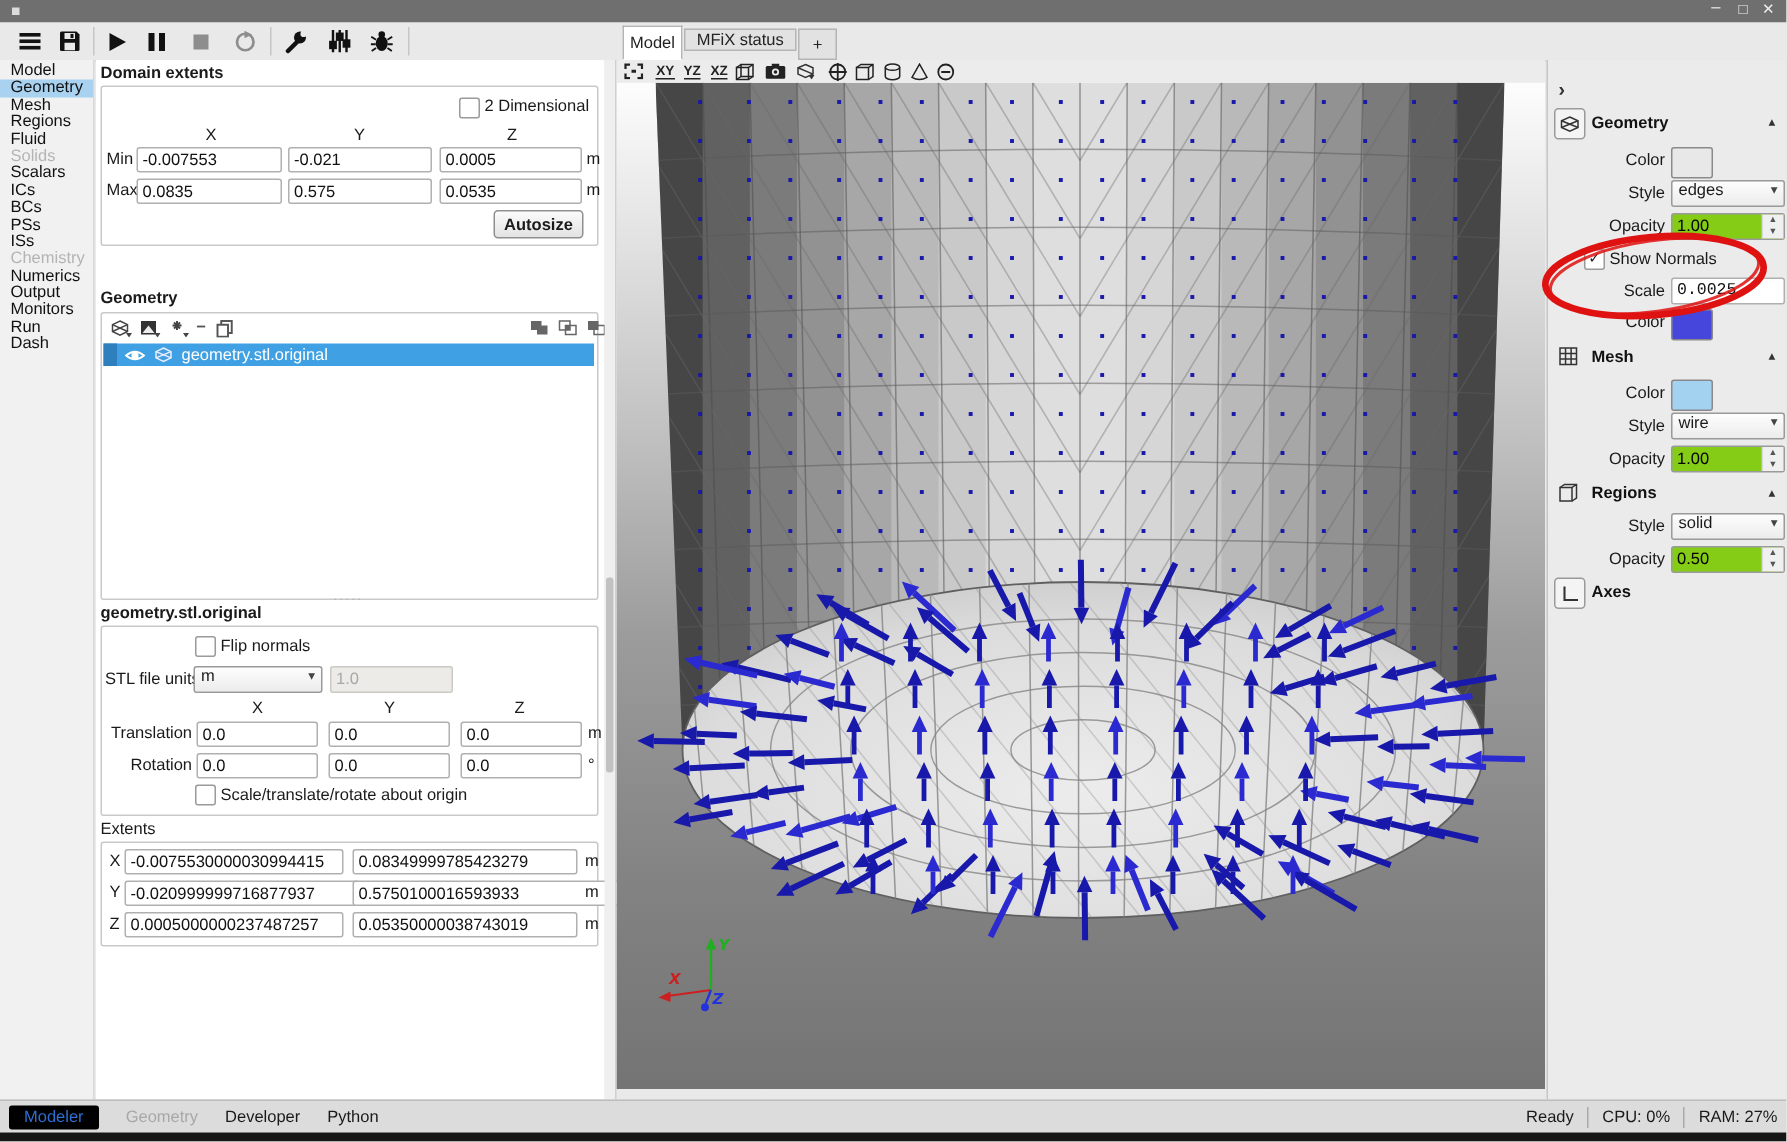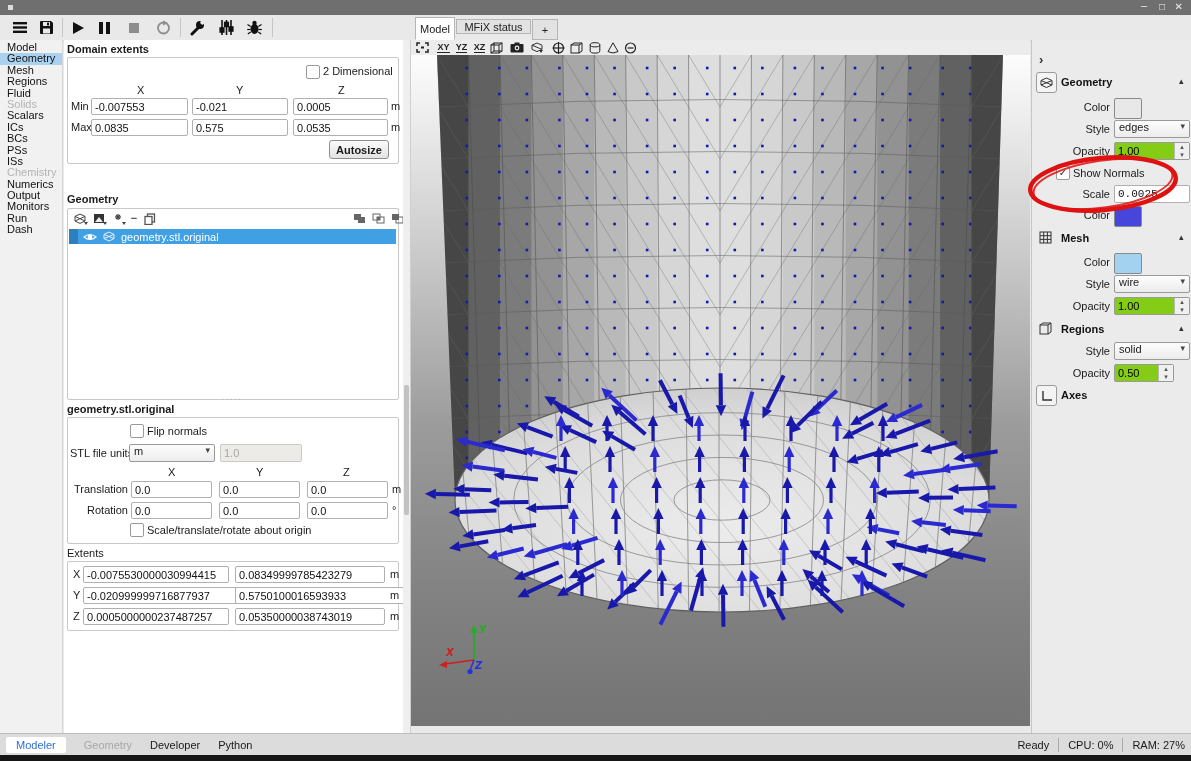--- a/index.html
+++ b/index.html
@@ -1352,21 +1352,21 @@
       </svg>
   </div>
   <span class="sechead" style="left:29px;top:283px">Regions</span>
   <span class="secarr" style="left:147px;top:283px">▴</span>
   <span class="rlabel" style="left:8px;top:305px">Style</span>
   <div class="dd" style="left:82px;top:302px;width:76px">
     <span>solid</span>
       <span class="arr">▾</span>
   </div>
   <span class="rlabel" style="left:8px;top:327px">Opacity</span>
-  <div class="spin" style="left:82px;top:324px;width:60px">
+  <div class="spin" style="left:82px;top:324px;width:76px">
     <input value="0.50" style="">
     <div class="btns">
         <span>▴</span>
         <span>▾</span>
       </div>
   </div>
 
   <div class="icbtn" style="left:4px;top:345px;width:19px;height:19px;border:1px solid #9a9a9a;border-radius:3px;background:#f4f4f4">
     <svg width="12" height="12">
         <g stroke="#333" stroke-width="1.4" fill="none">
@@ -1377,21 +1377,21 @@
   <span class="sechead" style="left:29px;top:349px">Axes</span>
 </div>
 
 <svg class="abs" id="anno" style="left:1014px;top:139px;z-index:50;pointer-events:none" width="178" height="90">
     <ellipse cx="89" cy="45" rx="73" ry="26" fill="none" stroke="#df1212" stroke-width="4.5" transform="rotate(-5 89 45)" stroke-linecap="round"></ellipse>
     <ellipse cx="89" cy="45" rx="70" ry="23.5" fill="none" stroke="#df1212" stroke-width="2" stroke-opacity="0.85" transform="rotate(-8 89 45)"></ellipse>
   </svg>
 
 <div class="abs" style="left:0;top:733px;width:1191px;height:22px;background:#dcdcdc;border-top:1px solid #bdbdbd;box-sizing:border-box;display:flex;align-items:center">
   <div id="modes" style="display:flex;align-items:center;gap:18px;padding-left:6px">
-      <span style="background: #ffffff; color: rgb(46, 111, 212); padding: 2px 10px; border-radius: 2px;">Modeler</span>
+      <span style="background: #000000; color: rgb(46, 111, 212); padding: 2px 10px; border-radius: 2px;">Modeler</span>
       <span style="color: rgb(168, 168, 168);">Geometry</span>
       <span>Developer</span>
       <span>Python</span>
     </div>
   <div style="margin-left:auto;display:flex;align-items:center;padding-right:6px">
     <span>Ready</span>
     <span class="statussep"></span>
     <span>CPU: 0%</span>
     <span class="statussep"></span>
     <span>RAM: 27%</span>

